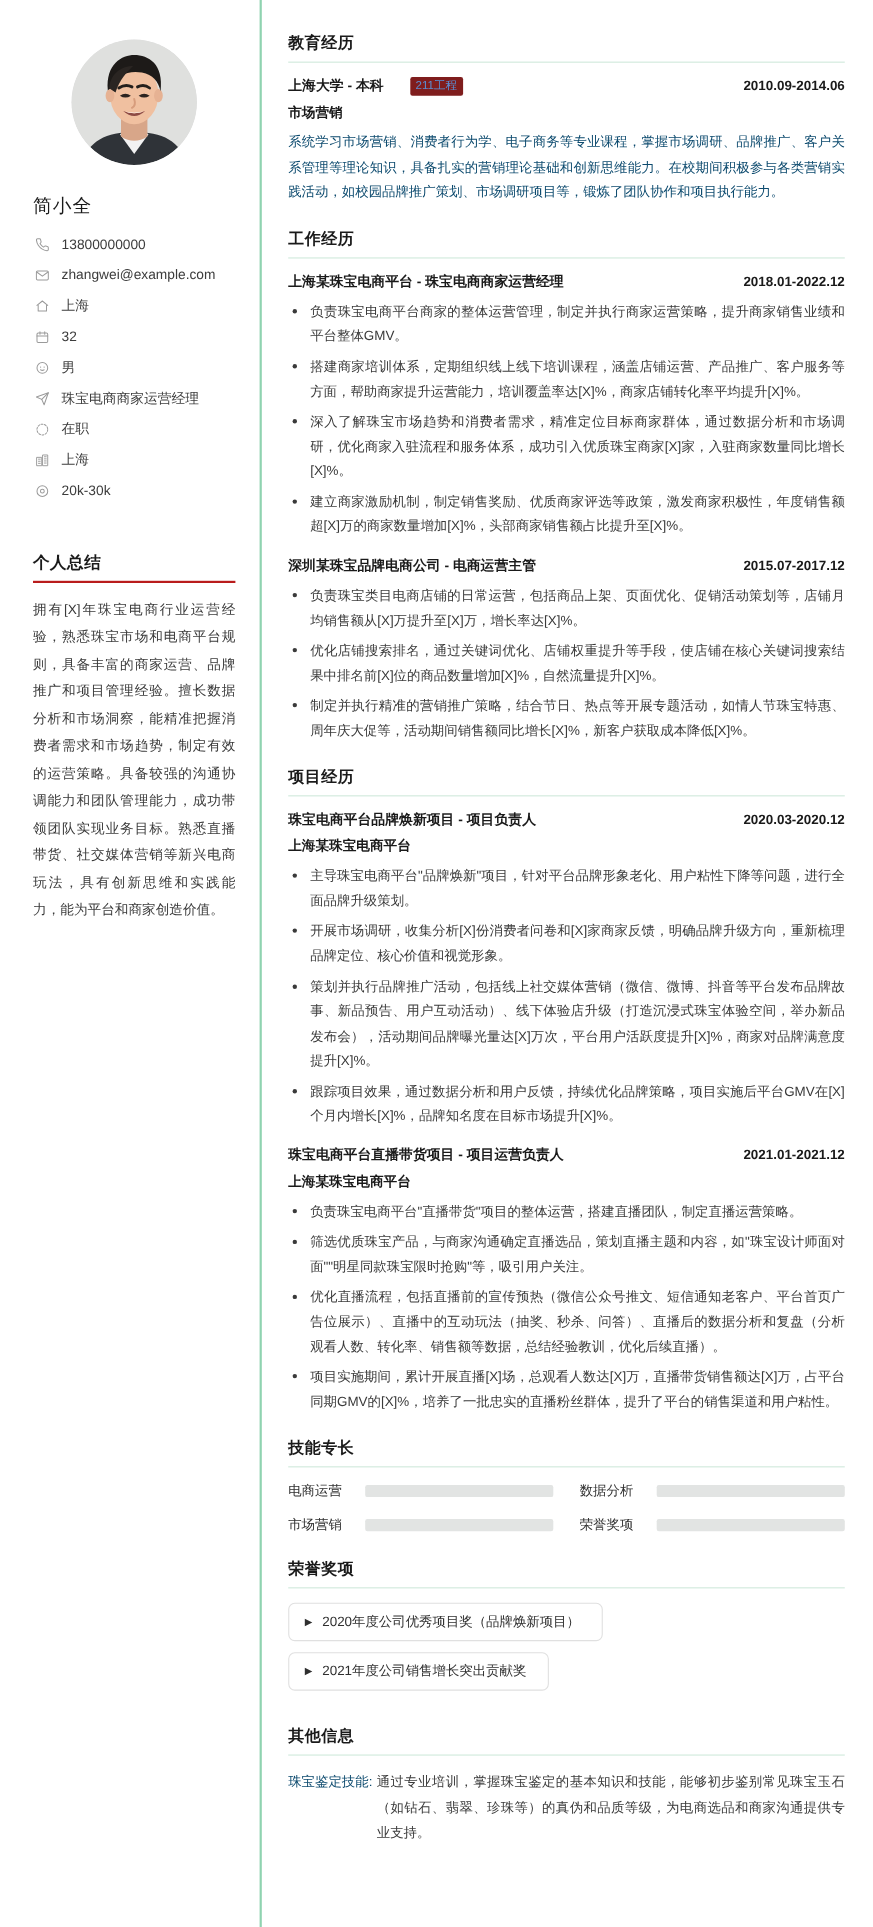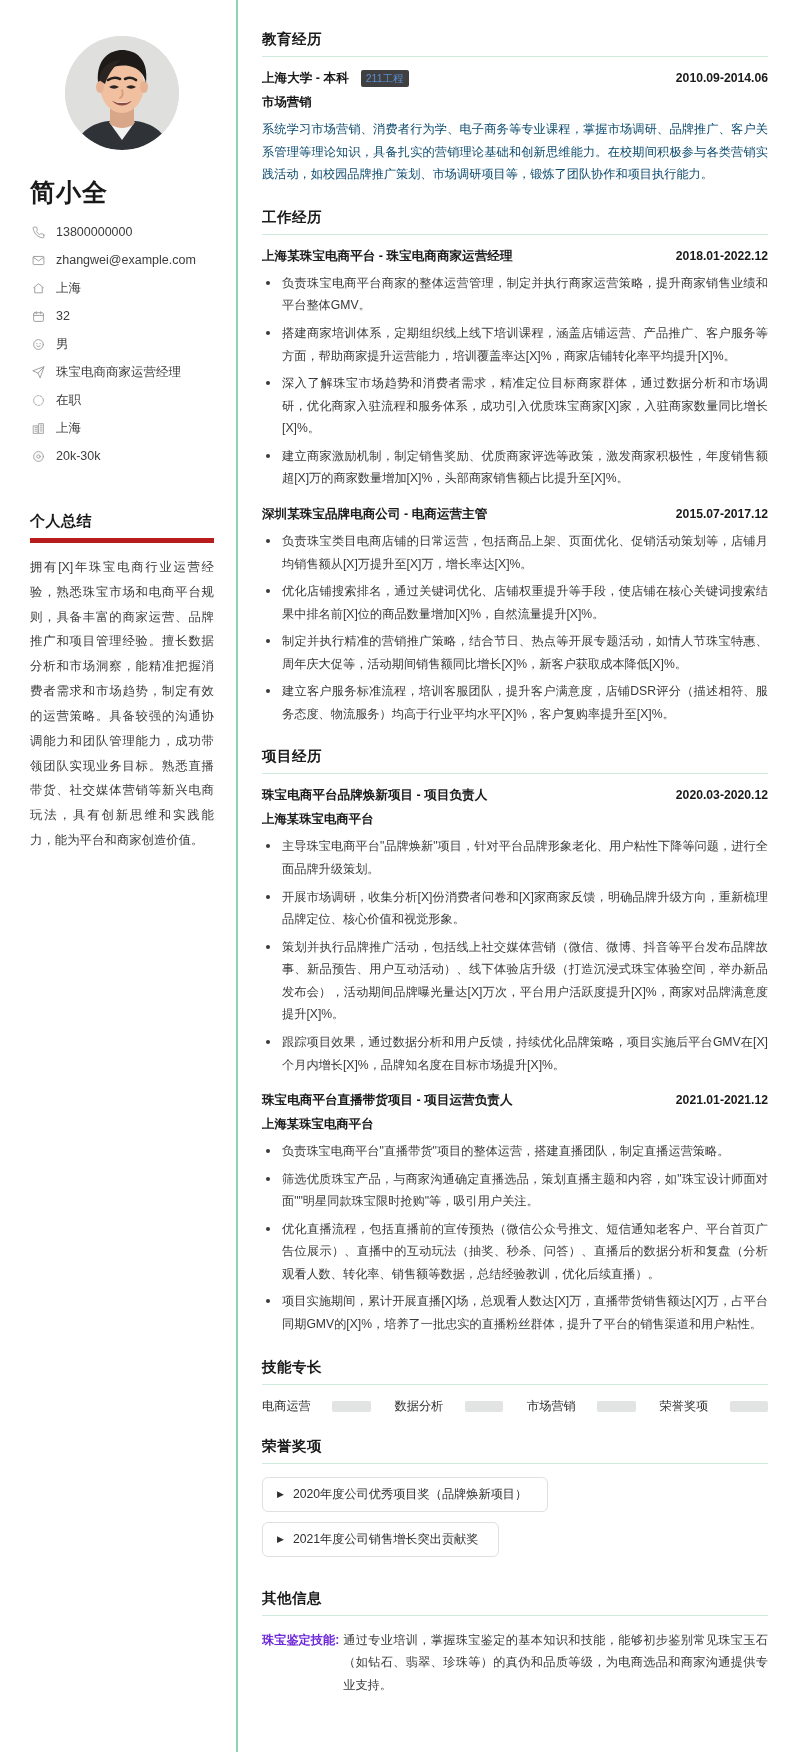--- a/index.html
+++ b/index.html
@@ -38,22 +38,22 @@
   .avatar {
     width: 114px; height: 114px;
     border-radius: 50%;
     overflow: hidden;
     background: #dcdcdc;
     position: relative;
   }
   .avatar svg { display:block; width:100%; height:100%; }
 
   .person-name {
-    font-size: 25px;
-    font-weight: bold;
+    font-size: 17px;
+    font-weight: normal;
     color: #1a1a1a;
     letter-spacing: 1px;
     margin-bottom: 16px;
   }
 
   .contact-list { }
   .contact-item {
     display: flex;
     align-items: center;
     margin-bottom: 13px;
@@ -72,21 +72,21 @@
   }
   .contact-item .ci-icon svg { display: block; }
   .contact-item .ci-text { word-break: break-all; }
 
   .side-section { margin-top: 48px; }
   .side-heading {
     font-size: 15px;
     font-weight: bold;
     color: #1a1a1a;
     padding-bottom: 7px;
-    border-bottom: 5px solid #b91c1c;
+    border-bottom: 2px solid #b91c1c;
     margin-bottom: 12px;
     letter-spacing: 0.5px;
   }
   .side-body {
     font-size: 12.4px;
     line-height: 2.0;
     color: #3a3a3a;
     text-align: justify;
   }
 
@@ -120,24 +120,24 @@
     color: #1a1a1a;
     display: flex;
     align-items: flex-end;
     flex-wrap: wrap;
   }
   .tag {
     display: inline-block;
     font-size: 10.5px;
     font-weight: normal;
     color: #5b8fd4;
-    background: #404040;
+    background: #7f1d1d;
     border-radius: 2px;
     padding: 1px 5px;
-    margin-left: 12px;
+    margin-left: 24px;
     line-height: 1.45;
   }
   .entry-date {
     font-size: 12.2px;
     font-weight: bold;
     color: #1a1a1a;
     white-space: nowrap;
     padding-left: 12px;
   }
   .entry-sub {
@@ -170,21 +170,21 @@
     position: absolute;
     left: 4px; top: 9px;
     width: 4px; height: 4px;
     border-radius: 50%;
     background: #3a3a3a;
   }
 
   
   .skill-grid {
     display: grid;
-    grid-template-columns: 1fr 1fr 1fr 1fr;
+    grid-template-columns: 1fr 1fr;
     column-gap: 24px;
     row-gap: 14px;
     margin-top: 4px;
   }
   .skill-row {
     display: flex;
     align-items: center;
   }
   .skill-name {
     font-size: 12.2px;
@@ -228,22 +228,22 @@
   }
 
   
   .other-row {
     display: flex;
     align-items: flex-start;
     font-size: 12.2px;
     line-height: 1.85;
   }
   .other-label {
-    font-weight: bold;
-    color: #6d28d9;
+    font-weight: normal;
+    color: #0c4a6e;
     white-space: nowrap;
     flex: 0 0 auto;
     margin-right: 4px;
     text-align: right;
   }
   .other-text {
     color: #3a3a3a;
     text-align: justify;
   }
 </style>
@@ -432,21 +432,20 @@
 
       <div class="entry">
         <div class="entry-head">
           <div class="entry-title">深圳某珠宝品牌电商公司 - 电商运营主管</div>
           <div class="entry-date">2015.07-2017.12</div>
         </div>
         <ul class="bullets">
           <li>负责珠宝类目电商店铺的日常运营，包括商品上架、页面优化、促销活动策划等，店铺月均销售额从[X]万提升至[X]万，增长率达[X]%。</li>
           <li>优化店铺搜索排名，通过关键词优化、店铺权重提升等手段，使店铺在核心关键词搜索结果中排名前[X]位的商品数量增加[X]%，自然流量提升[X]%。</li>
           <li>制定并执行精准的营销推广策略，结合节日、热点等开展专题活动，如情人节珠宝特惠、周年庆大促等，活动期间销售额同比增长[X]%，新客户获取成本降低[X]%。</li>
-          <li>建立客户服务标准流程，培训客服团队，提升客户满意度，店铺DSR评分（描述相符、服务态度、物流服务）均高于行业平均水平[X]%，客户复购率提升至[X]%。</li>
         </ul>
       </div>
     </section>
 
     <section class="section">
       <div class="sec-heading">项目经历</div>
 
       <div class="entry">
         <div class="entry-head">
           <div class="entry-title">珠宝电商平台品牌焕新项目 - 项目负责人</div>

